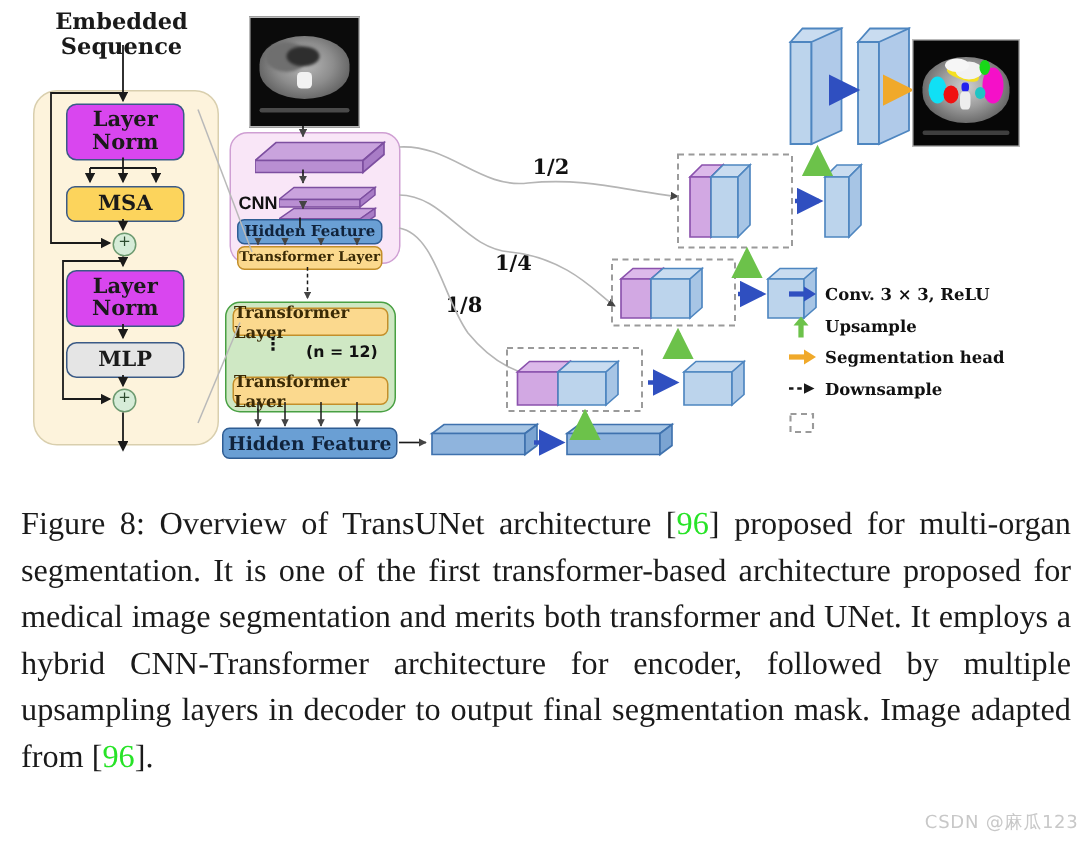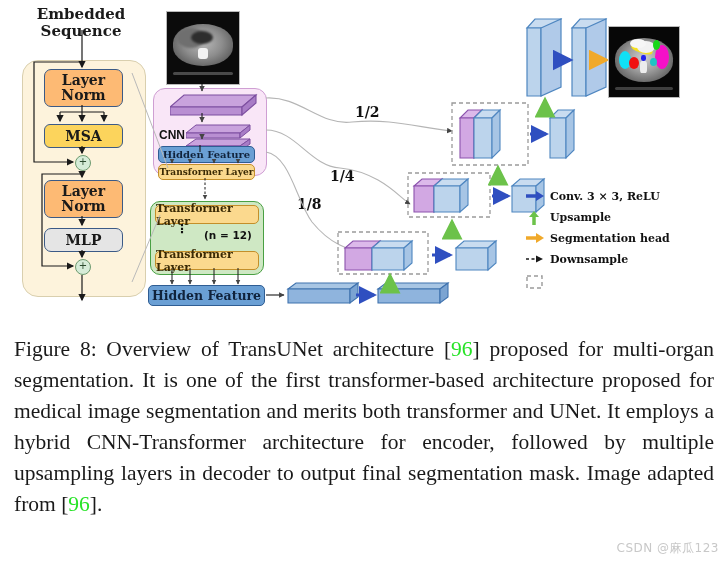--- a/index.html
+++ b/index.html
@@ -12,21 +12,21 @@
   
   #embedded-seq-label{left:26px;top:6px;width:110px;text-align:center;
       font-family:"DejaVu Serif",serif;font-weight:700;font-size:15px;line-height:17px;color:#1a1a1a;}
 
   #tf-panel{left:22px;top:60px;width:122px;height:235px;background:#fdf3dc;
       border:1.4px solid #d9cfae;border-radius:16px;}
 
   .nodebox{position:absolute;border:1.5px solid #3b5a86;border-radius:7px;
       display:flex;align-items:center;justify-content:center;text-align:center;
       font-family:"DejaVu Serif",serif;font-weight:700;color:#1a1a1a;}
-  .ln{background:#fdba74;}
+  .ln{background:#d946ef;}
   .msa{background:#fcd45c;border-radius:6px;}
   .mlp{background:#e5e5e5;}
 
   #ln1{left:44px;top:69px;width:77px;height:36px;font-size:14px;line-height:15px;}
   #msa{left:44px;top:124px;width:77px;height:22px;font-size:14px;}
   #ln2{left:44px;top:180px;width:77px;height:36px;font-size:14px;line-height:15px;}
   #mlp{left:44px;top:228px;width:77px;height:22px;font-size:14px;}
 
   .plus{position:absolute;width:14px;height:14px;border-radius:50%;
      background:#d6ecd8;border:1.2px solid #6d9a70;color:#2c4a2e;

